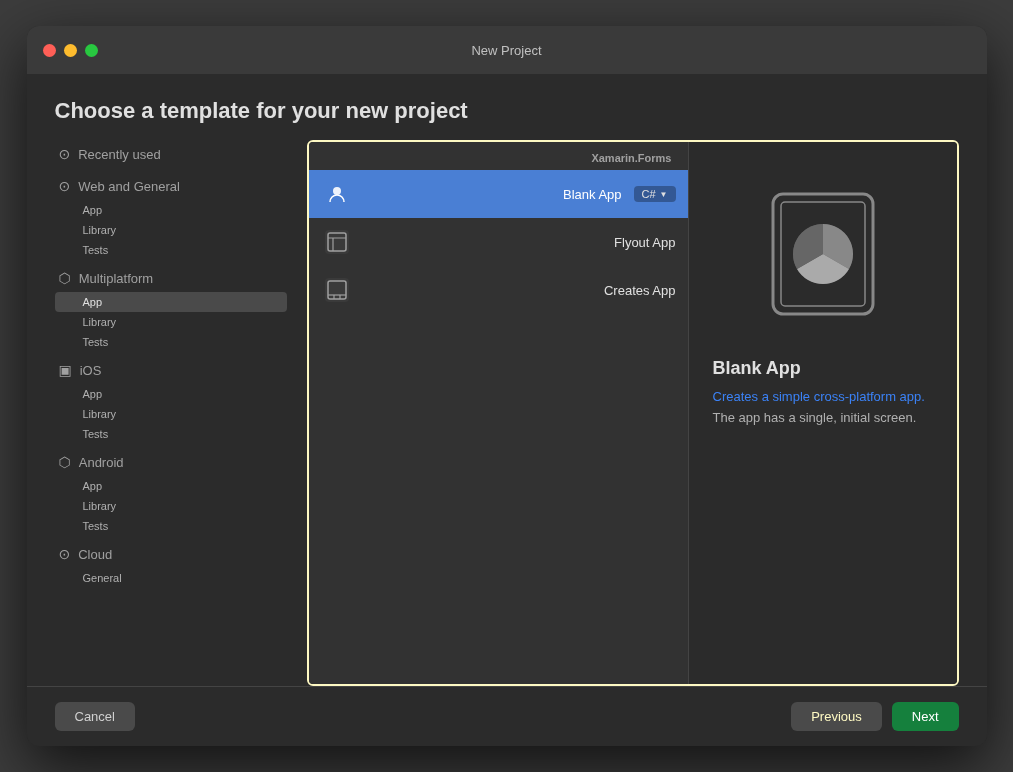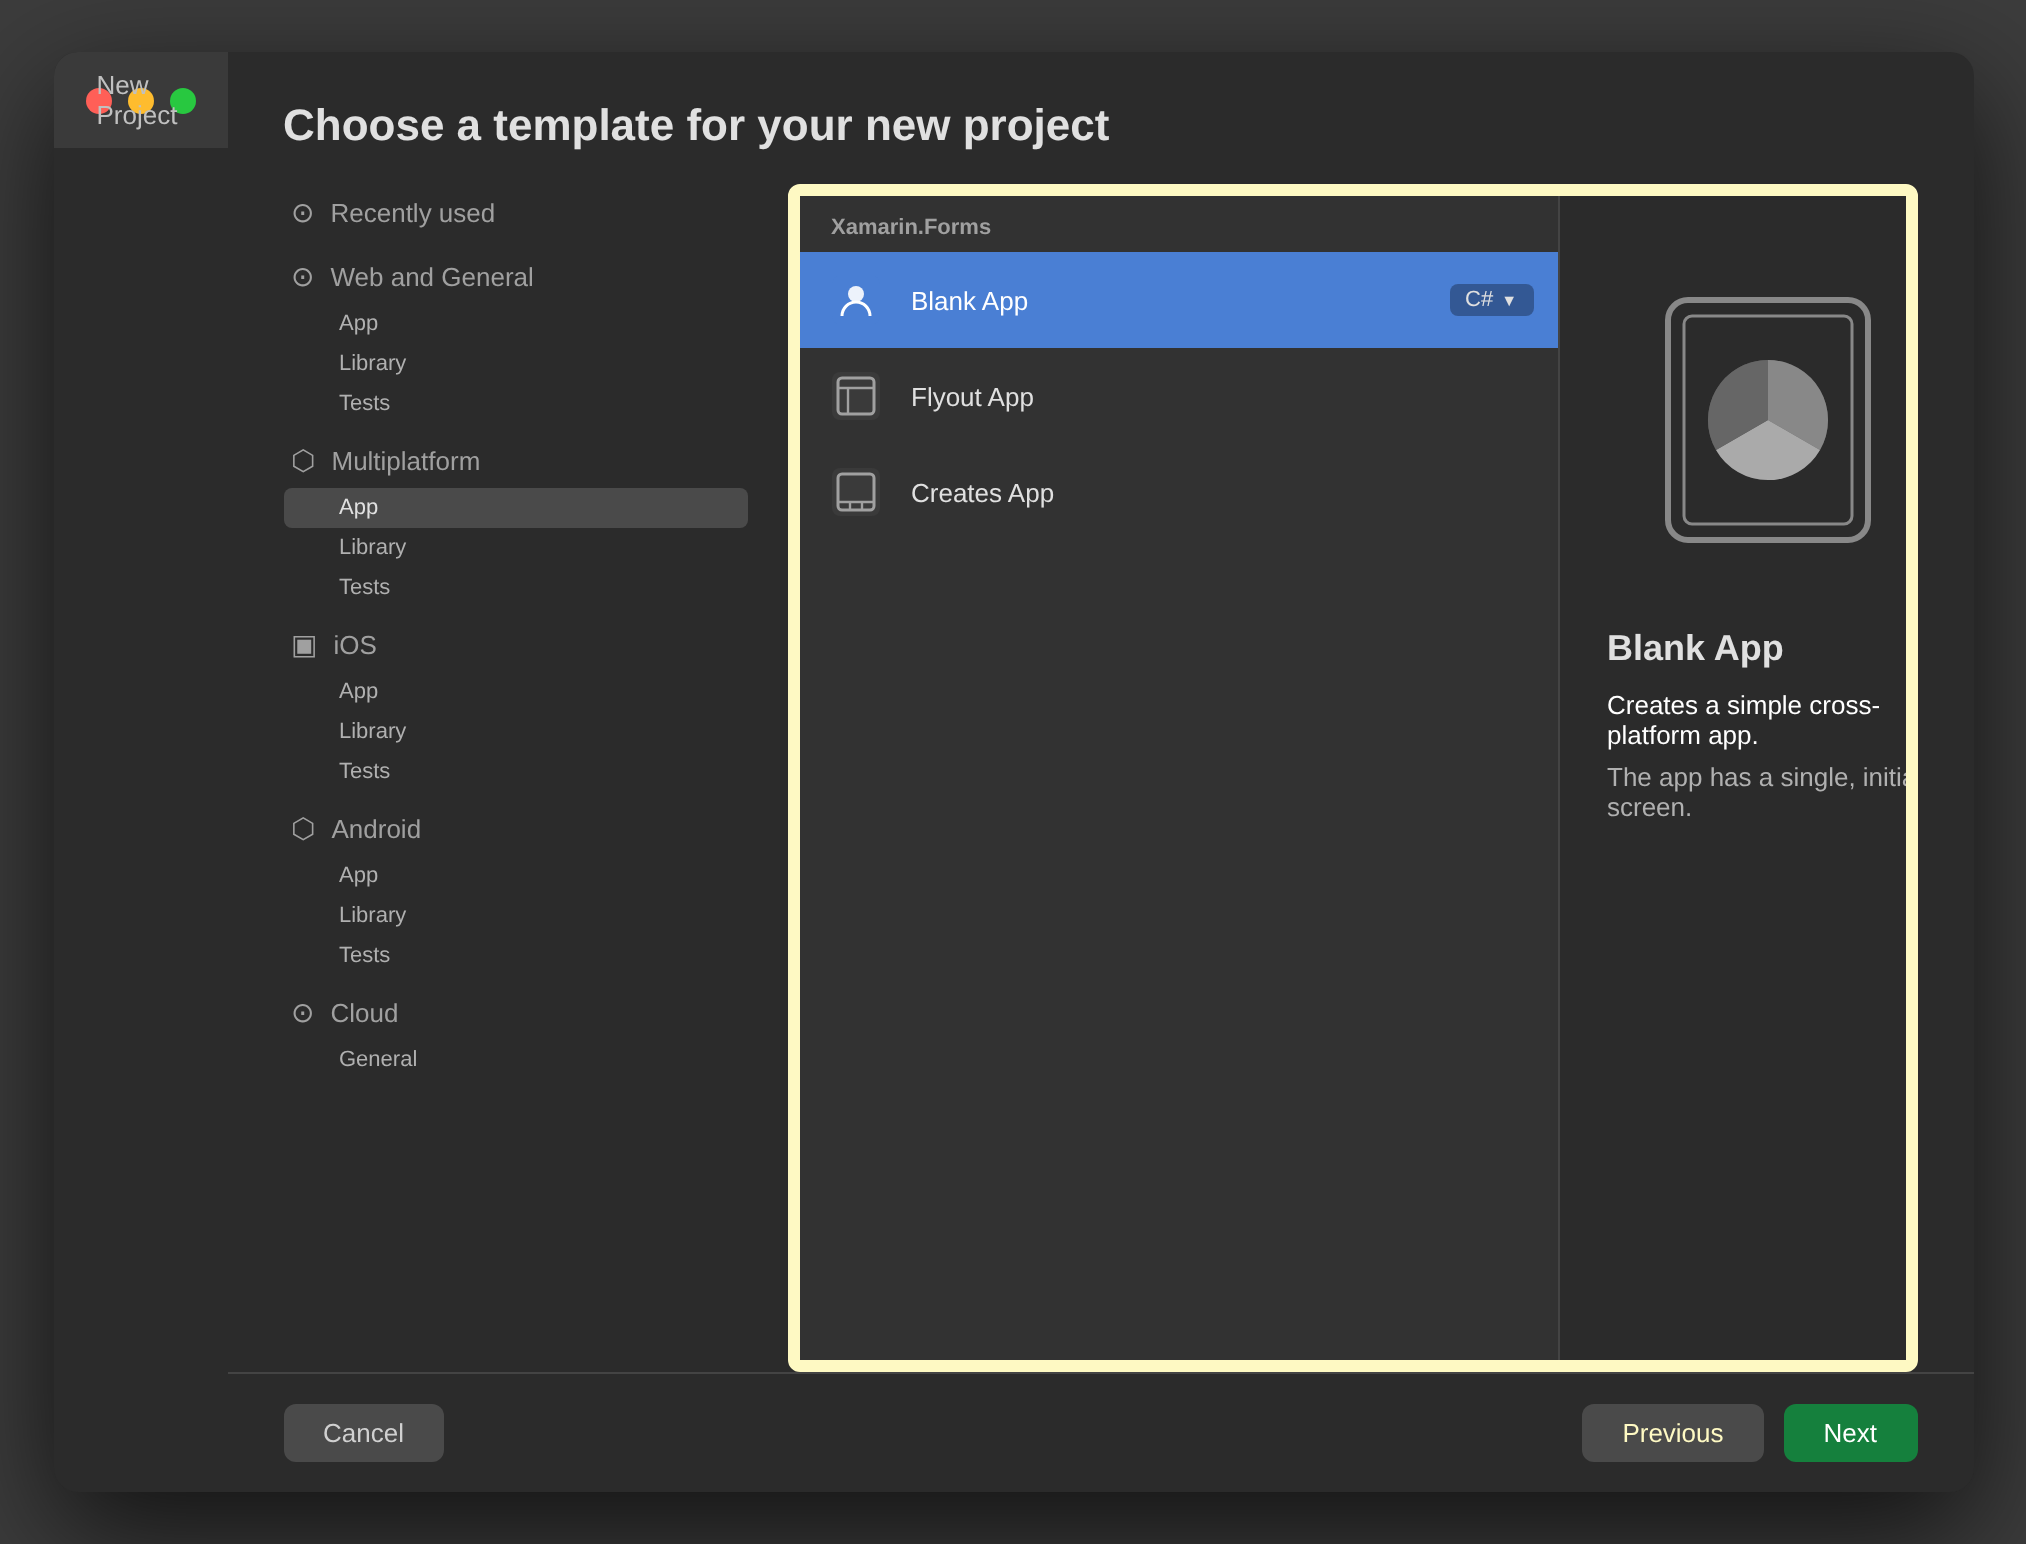--- a/index.html
+++ b/index.html
@@ -13,21 +13,21 @@
       font-family: -apple-system, BlinkMacSystemFont, "Helvetica Neue", sans-serif;
     }
     .window {
       width: 960px;
       height: 720px;
       background: #2b2b2b;
       border-radius: 12px;
       overflow: hidden;
       box-shadow: 0 20px 60px rgba(0,0,0,0.7);
       display: flex;
-      flex-direction: row;
+      flex-direction: column;
     }
     .titlebar {
       height: 48px;
       background: #3a3a3a;
       display: flex;
       align-items: center;
       padding: 0 16px;
       position: relative;
       flex-shrink: 0;
     }
@@ -106,23 +106,24 @@
     }
     .sidebar-item.active {
       background: #4a4a4a;
       color: #e0e0e0;
     }
     .template-panel {
       flex: 1;
       display: flex;
       flex-direction: column;
       overflow: hidden;
-      border: 6px solid #fef9c3;
+      border: 2px solid #fef9c3;
       border-radius: 6px;
       margin-left: 12px;
+      text-align: right;
     }
     .template-list {
       width: 380px;
       background: #323232;
       overflow-y: auto;
       border-right: 1px solid #444;
       flex-shrink: 0;
     }
     .template-list::-webkit-scrollbar { width: 6px; }
     .template-list::-webkit-scrollbar-thumb { background: #555; border-radius: 3px; }
@@ -195,21 +196,21 @@
       margin-bottom: 24px;
     }
     .preview-title {
       color: #e0e0e0;
       font-size: 18px;
       font-weight: 600;
       margin-bottom: 10px;
       align-self: flex-start;
     }
     .preview-desc1 {
-      color: #ffffff;
+      color: #3b82f6;
       font-size: 13px;
       margin-bottom: 6px;
       align-self: flex-start;
     }
     .preview-desc2 {
       color: #b0b0b0;
       font-size: 13px;
       align-self: flex-start;
     }
     .panel-row {

